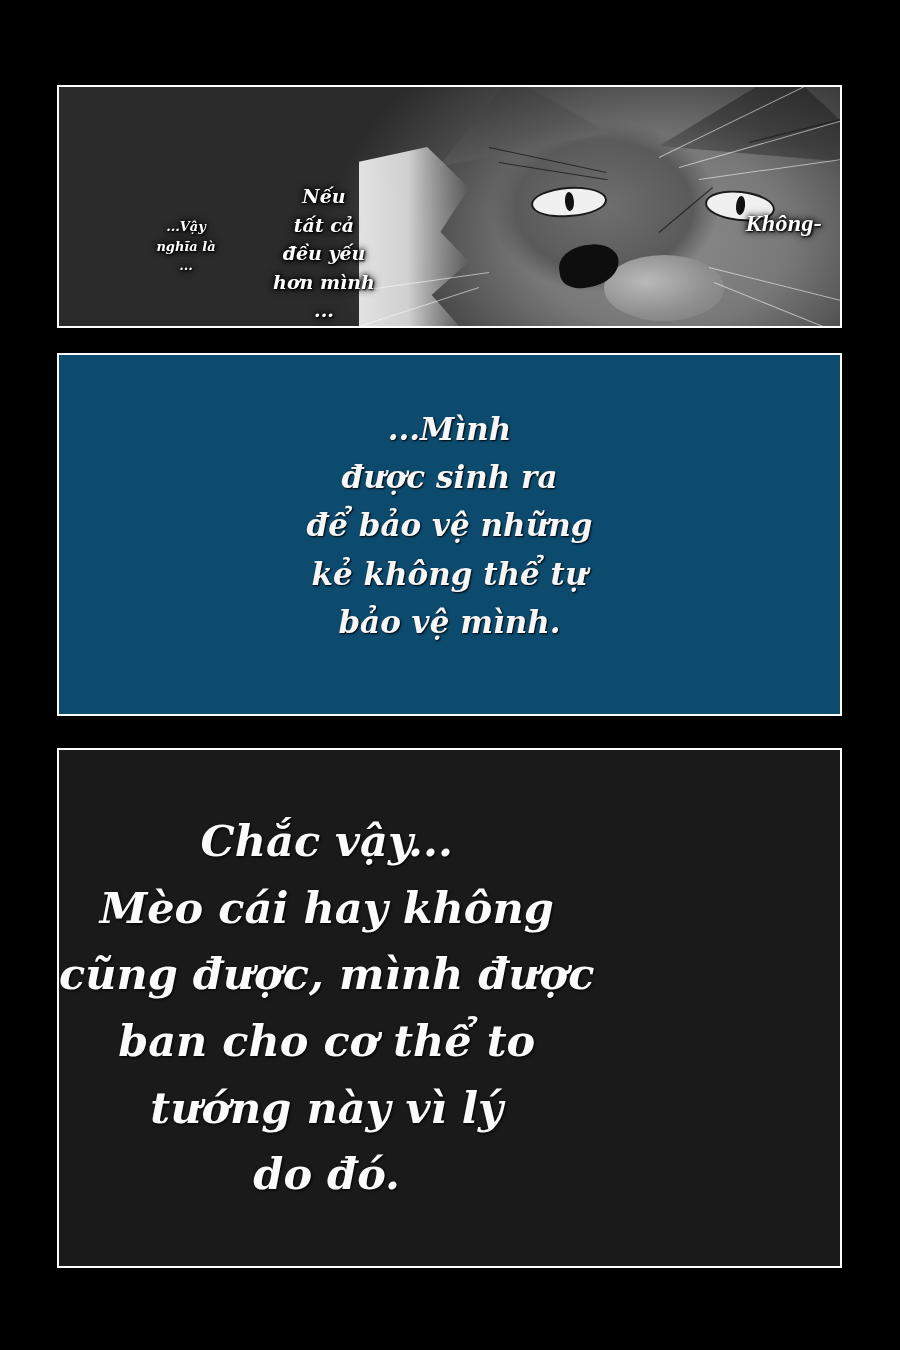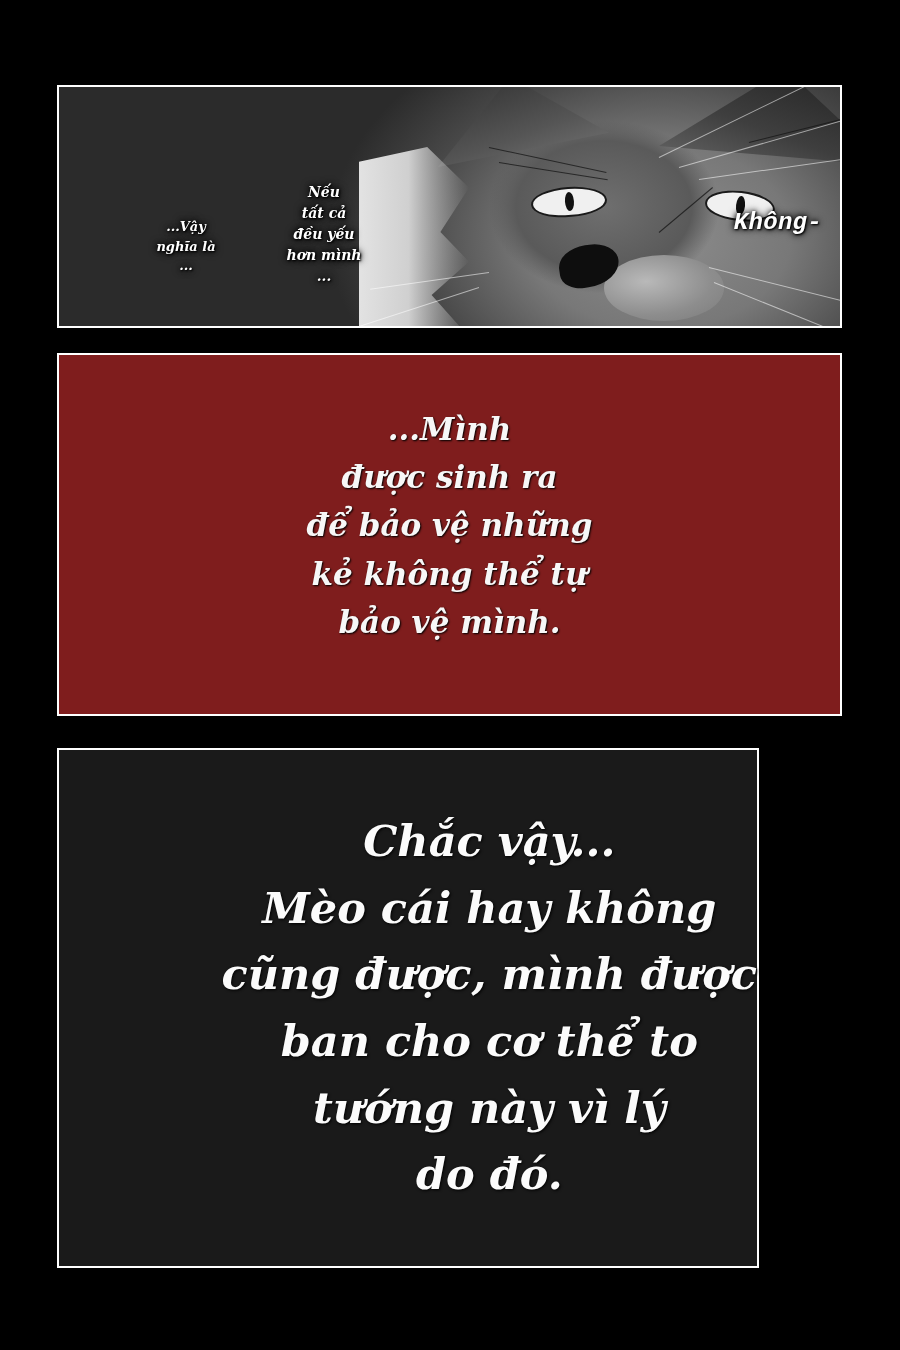--- a/index.html
+++ b/index.html
@@ -122,41 +122,41 @@
     line-height: 1.5;
     text-shadow: 0 0 5px #000, 0 0 9px #000, 1px 1px 2px #000;
     white-space: pre-line;
   }
   .t-vay {
     left: 62px; top: 130px; width: 130px;
     font-size: 13px;
   }
   .t-neu {
     left: 200px; top: 95px; width: 130px;
-    font-size: 14px;
+    font-size: 19px;
   }
   .t-khong {
     right: 18px; top: 118px; width: 160px;
     font-size: 24px;
     text-align: right;
-    font-family: Liberation Mono, monospace;
+    font-family: Liberation Serif, serif;
     font-style: italic;
     letter-spacing: .3px;
   }
 
   
   .panel2 {
     position: absolute;
     left: 57px;
     top: 353px;
     width: 785px;
     height: 363px;
     border: 2px solid #ffffff;
     box-sizing: border-box;
-    background: #7f1d1d;
+    background: #0c4a6e;
     display: flex;
     align-items: center;
     justify-content: center;
   }
   .panel2 .speech {
     font-family: "DejaVu Serif", serif;
     font-style: italic;
     font-weight: 700;
     font-size: 31px;
     line-height: 1.55;
@@ -165,28 +165,28 @@
     white-space: pre-line;
     text-shadow: 1px 1px 2px #000;
     padding-bottom: 18px;
   }
 
   
   .panel3 {
     position: absolute;
     left: 57px;
     top: 748px;
-    width: 702px;
+    width: 785px;
     height: 520px;
     border: 2px solid #ffffff;
     box-sizing: border-box;
     background: #1a1a1a;
     display: flex;
     align-items: center;
-    justify-content: flex-end;
+    justify-content: flex-start;
   }
   .panel3 .speech {
     font-family: "DejaVu Serif", serif;
     font-style: italic;
     font-weight: 700;
     font-size: 43px;
     line-height: 1.55;
     text-align: center;
     color: #fbfbfb;
     white-space: pre-line;

